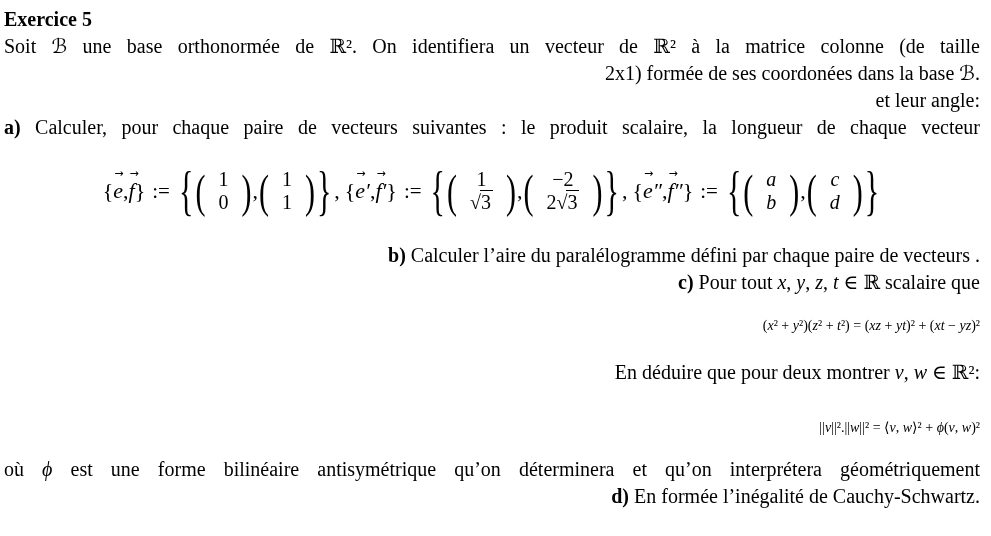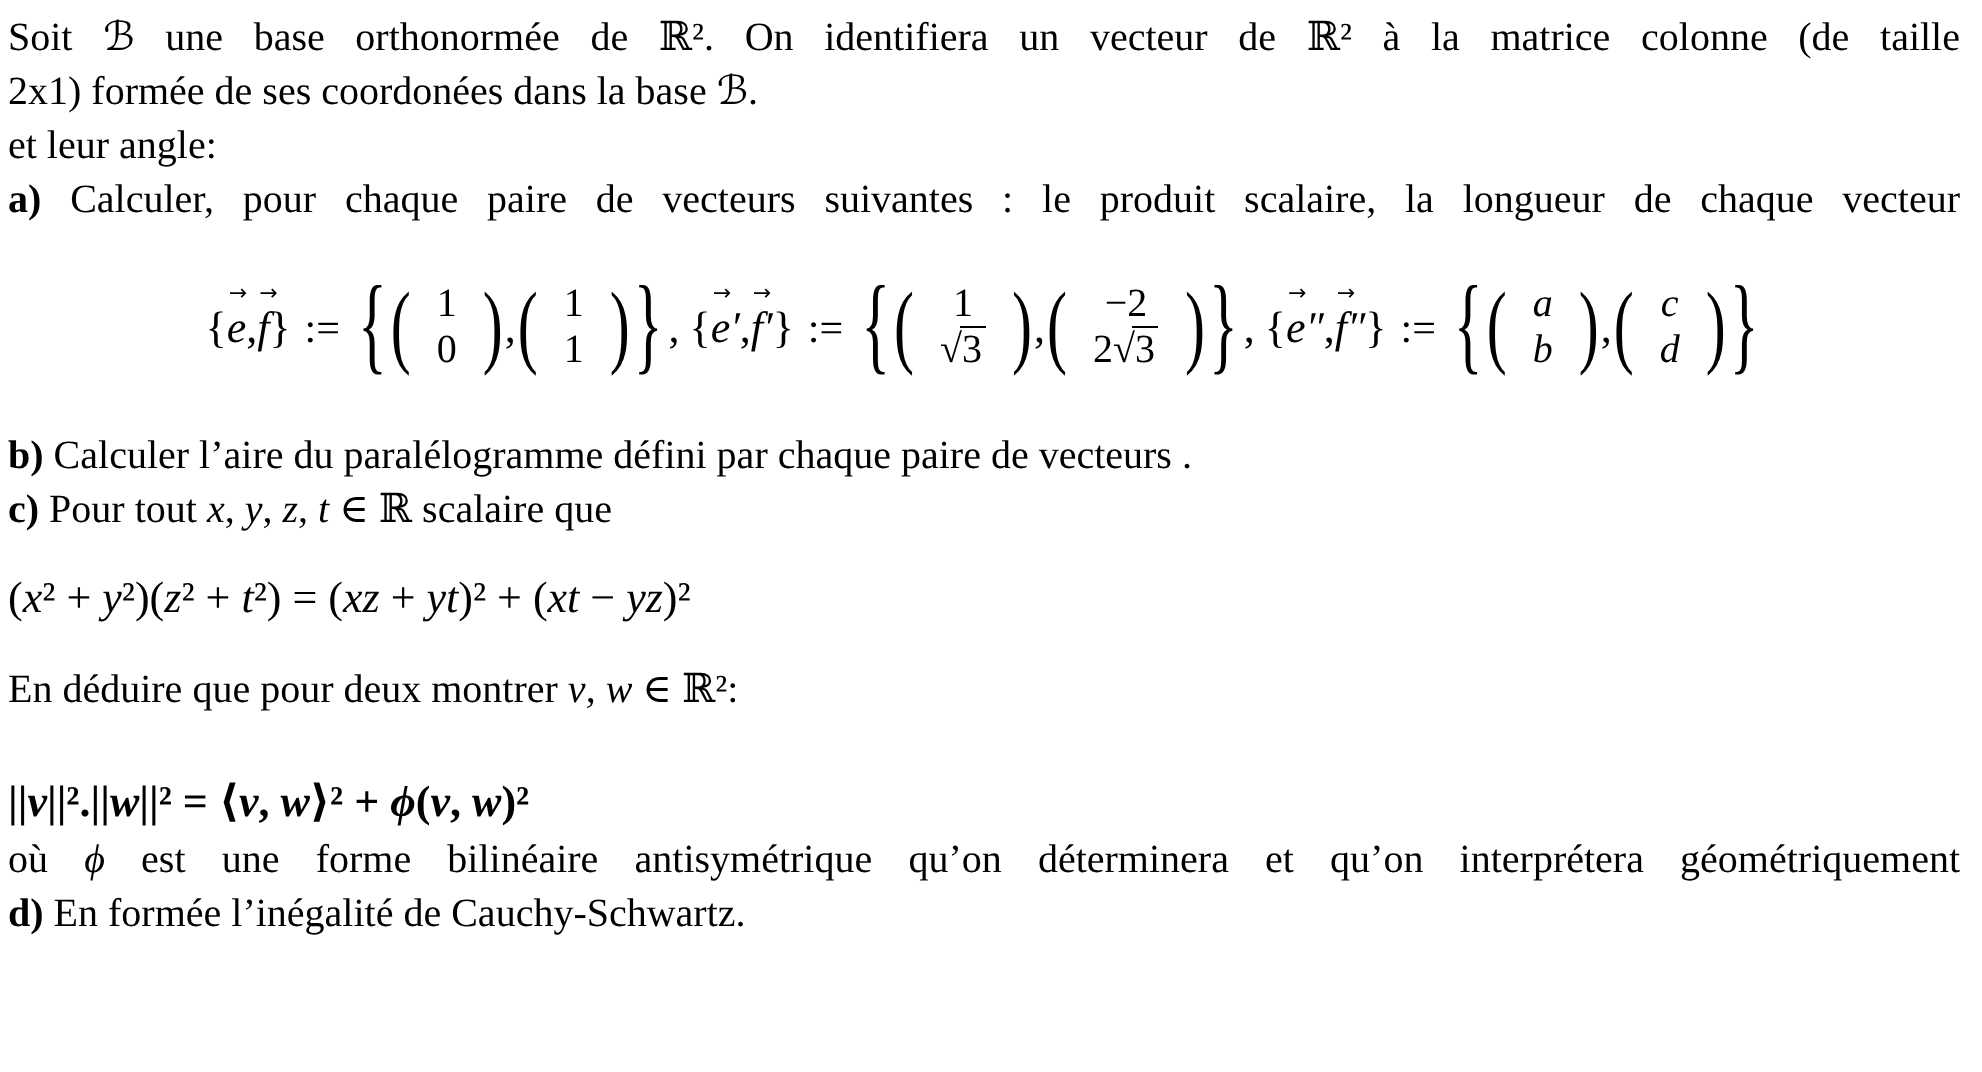--- a/index.html
+++ b/index.html
@@ -13,21 +13,21 @@
     background: #ffffff;
     color: #000000;
     font-family: "Liberation Serif", "DejaVu Serif", "DejaVu Sans", serif;
     font-size: 20px;
   }
   .doc {
     padding: 6px 11px 0 4px;
   }
   .line {
     line-height: 27px;
-    text-align: left;
+    text-align: right;
   }
   .just {
     text-align: justify;
     text-align-last: justify;
   }
   .lbl {
     font-weight: bold;
   }
   .title {
     font-weight: bold;
@@ -74,36 +74,37 @@
     flex-direction: column;
     align-items: center;
     padding: 0 13px;
     font-size: 20px;
     line-height: 23px;
   }
   .gcomma { font-size: 22px; margin: 0 5px 0 1px; }
   .mcomma { font-size: 22px; margin: 0 1px; }
   
   .disp {
-    text-align: left;
-    font-size: 22px;
+    text-align: right;
+    font-size: 14px;
     line-height: 30px;
   }
   .disp2 { margin: 15px 0 18px; }
-  .disp3 { margin: 27px 0 1px; font-weight: bold; }
+  .disp3 { margin: 27px 0 13px; }
   
   .rad { border-top: 1.3px solid #000; padding: 0 2px 0 1px; }
   .rt  { margin-right: -1px; }
   i { font-style: italic; }
 </style>
 </head>
 <body style="background: rgb(255, 255, 255); color: rgb(0, 0, 0);">
 
 <div class="doc">
 
+  <div class="title">Exercice 5</div>
 
   <div class="line just">Soit ℬ une base orthonormée de ℝ². On identifiera un vecteur de ℝ² à la matrice colonne (de taille</div>
   <div class="line">2x1) formée de ses coordonées dans la base ℬ.</div>
 
   <div class="line">et leur angle:</div>
   <div class="line just"><span class="lbl">a)</span>
     <span>Calculer, pour chaque paire de vecteurs suivantes : le produit scalaire, la longueur de chaque vecteur</span></div>
 
   <div class="disp1">
 

